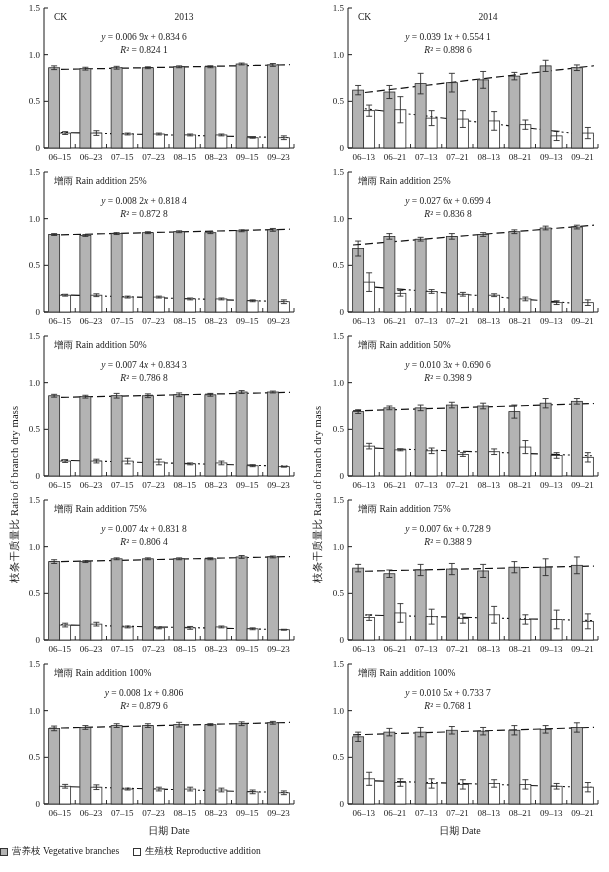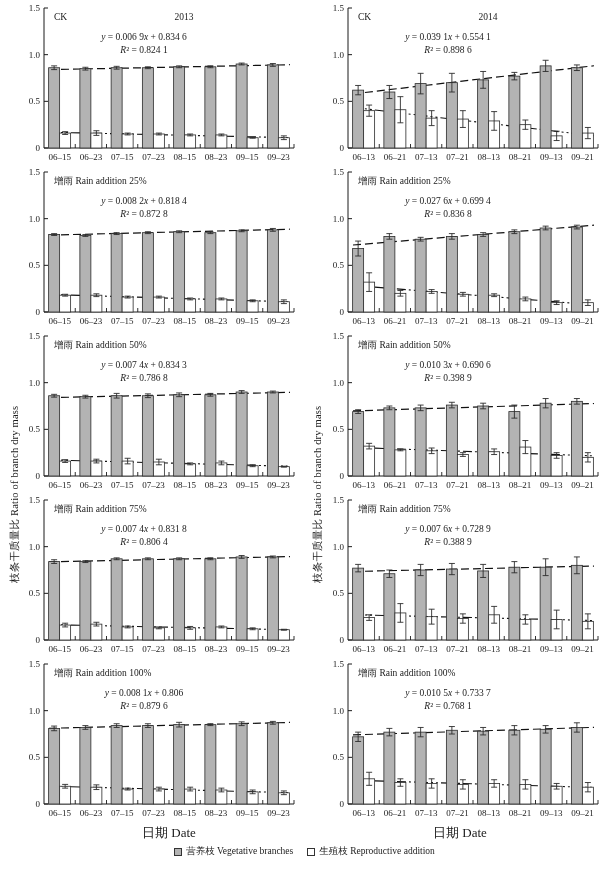--- a/index.html
+++ b/index.html
@@ -4,24 +4,24 @@
 <style>
   html,body{margin:0;padding:0;background:#fff;}
   #figure{position:relative;width:609px;height:872px;background:#fff;
           font-family:"Liberation Serif","DejaVu Serif",serif;color:#1a1a1a;overflow:hidden;}
   #grid{position:absolute;top:2px;left:0;display:grid;grid-template-columns:304px 305px;grid-auto-rows:164px;}
   #grid svg{display:block;}
   .ylab{position:absolute;white-space:nowrap;font-size:10.5px;
         transform:rotate(-90deg);transform-origin:left top;letter-spacing:.2px;}
   #ylab-left{left:8px;top:583px;}
   #ylab-right{left:311px;top:583px;}
-  .xlab{position:absolute;top:824px;width:304px;text-align:center;font-size:13px;}
+  .xlab{position:absolute;top:824px;width:304px;text-align:center;font-size:10px;}
   #xlab-left{left:17px;}
   #xlab-right{left:308px;}
-  #legend{position:absolute;top:845px;left:0;width:609px;display:flex;justify-content:center;
+  #legend{position:absolute;top:845px;left:0;width:609px;display:flex;justify-content:flex-start;
           gap:14px;font-size:9.5px;align-items:center;}
   .legend-item{display:flex;align-items:center;gap:4px;}
   .legend-marker{width:8px;height:8px;border:1px solid #333;display:inline-block;box-sizing:border-box;}
   text{fill:#1a1a1a;}
 </style>
 </head>
 <body>
 
 <div id="figure">
   <div class="ylab" id="ylab-left">枝条干质量比 Ratio of branch dry mass</div>

